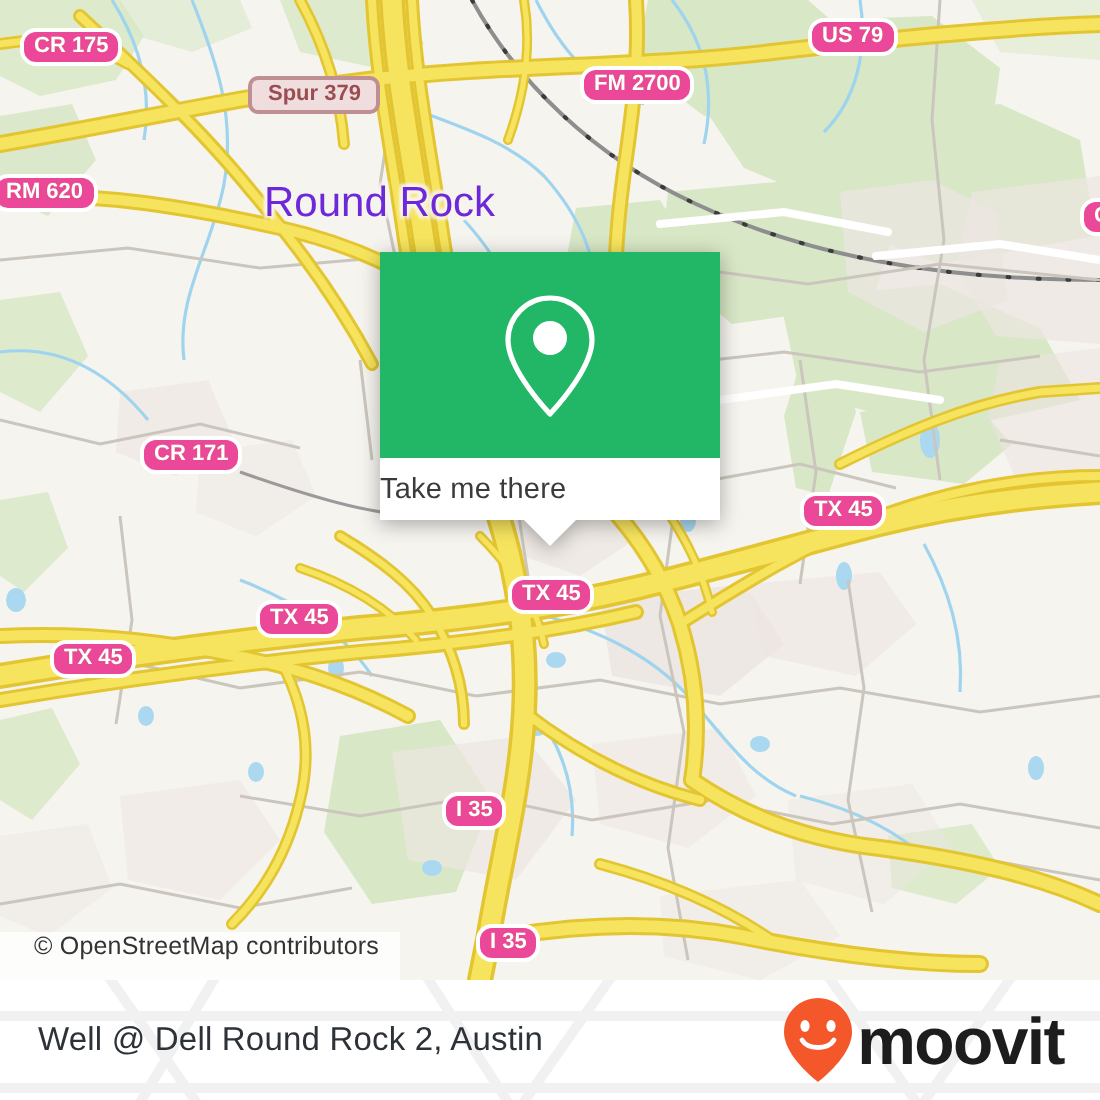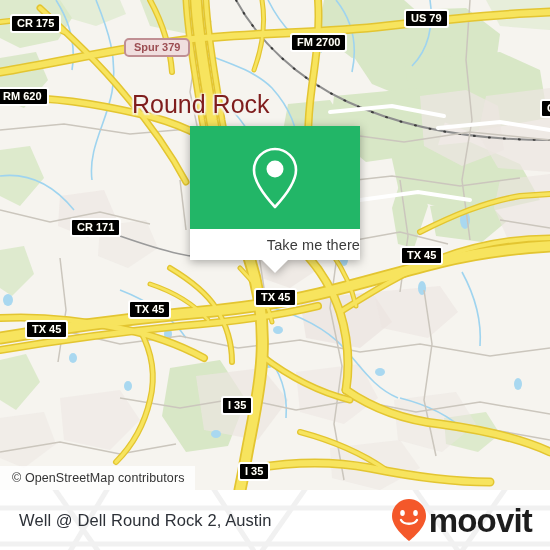--- a/index.html
+++ b/index.html
@@ -27,22 +27,21 @@
   }
   #map svg { display: block; }
 
   
   #attribution {
     position: absolute;
     left: 0;
     top: 466px;
     height: 24px;
     display: flex;
-    align-items: center;
-    padding: 0 10px 0 12px;
+    padding: 0 10px 0 17px;
     background: rgba(255,255,255,0.78);
     font-size: 12.5px;
     color: #333333;
     letter-spacing: 0.1px;
     white-space: nowrap;
   }
 
   
   #card {
     position: absolute;
@@ -57,21 +56,21 @@
     background: #22b667;
     display: flex;
     align-items: center;
     justify-content: center;
   }
   #card-bottom {
     height: 31px;
     background: #ffffff;
     display: flex;
     align-items: center;
-    justify-content: flex-end;
+    justify-content: flex-start;
     position: relative;
   }
   #card-label {
     font-size: 14.5px;
     color: #3b3b3b;
     letter-spacing: 0.1px;
   }
   #card-tail {
     position: absolute;
     left: 50%;
@@ -130,42 +129,42 @@
     line-height: 1;
   }
 
   
   .shield {
     position: absolute;
     z-index: 20;
     font-size: 11px;
     font-weight: bold;
     color: #ffffff;
-    background: #000000;
+    background: #ec4899;
     border: 2px solid #ffffff;
-    border-radius: 3px;
+    border-radius: 8px;
     padding: 1px 5px 2px 5px;
     white-space: nowrap;
     line-height: 12px;
     box-sizing: border-box;
     text-shadow: 0 0 1px rgba(150,130,0,0.35);
   }
   .shield.pill {
     background: #f0dede;
     border: 2px solid #c08f93;
     border-radius: 5px;
     color: #9c4d52;
     text-shadow: none;
     padding: 1px 8px 2px 8px;
   }
   .place-label {
     position: absolute;
     z-index: 18;
-    color: #7f1d1d;
-    font-size: 25px;
+    color: #6d28d9;
+    font-size: 21px;
     white-space: nowrap;
     text-shadow: -1.5px -1.5px 1.5px #f6f4ef, 1.5px -1.5px 1.5px #f6f4ef,
                  -1.5px 1.5px 1.5px #f6f4ef, 1.5px 1.5px 1.5px #f6f4ef;
   }
 </style>
 </head>
 <body>
 
 <div id="app">
 

